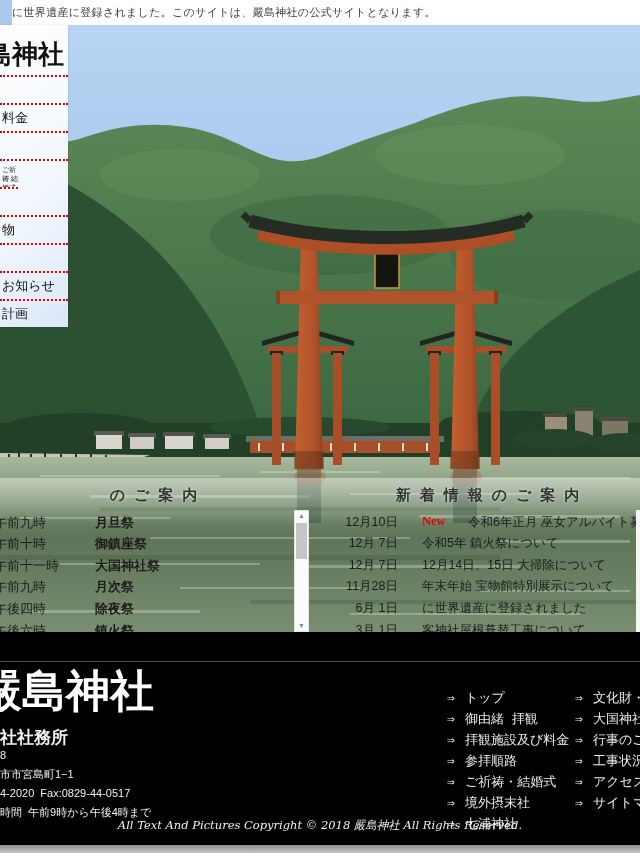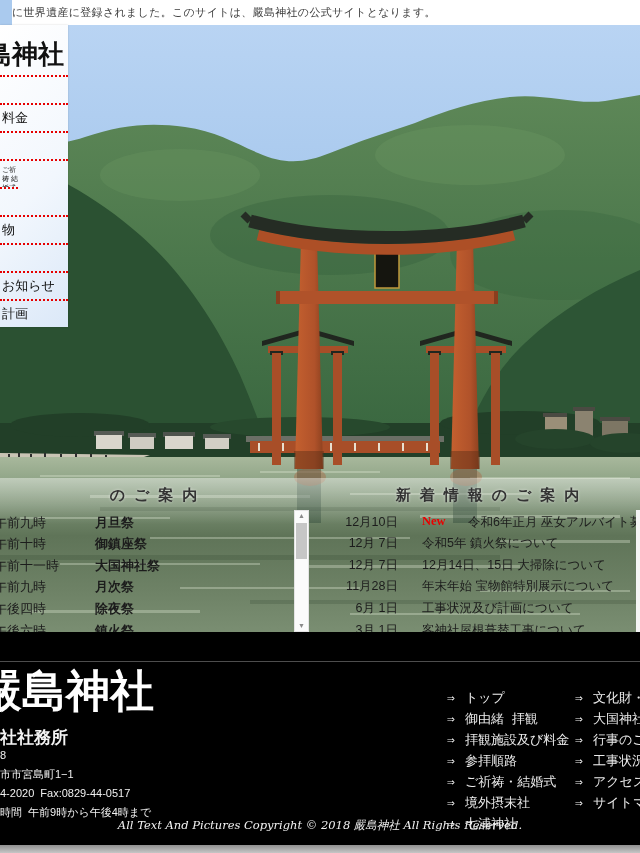--- a/index.html
+++ b/index.html
@@ -285,21 +285,21 @@
     <div class="news-row" style="top:75px">
       <span class="d">12月 7日</span>
       <span class="ttl">12月14日、15日 大掃除について</span>
     </div>
     <div class="news-row" style="top:96px">
       <span class="d">11月28日</span>
       <span class="ttl">年末年始 宝物館特別展示について</span>
     </div>
     <div class="news-row" style="top:118px">
       <span class="d">6月 1日</span>
-      <span class="ttl">工事状況及び計画について</span>
+      <span class="ttl">に世界遺産に登録されました</span>
     </div>
     <div class="news-row" style="top:140px">
       <span class="d">3月 1日</span>
       <span class="ttl">客神社屋根葺替工事について</span>
     </div>
   </div>
   <div class="vscroll-sliver"></div>
 
   <div class="footer">
     <div class="sep"></div>

